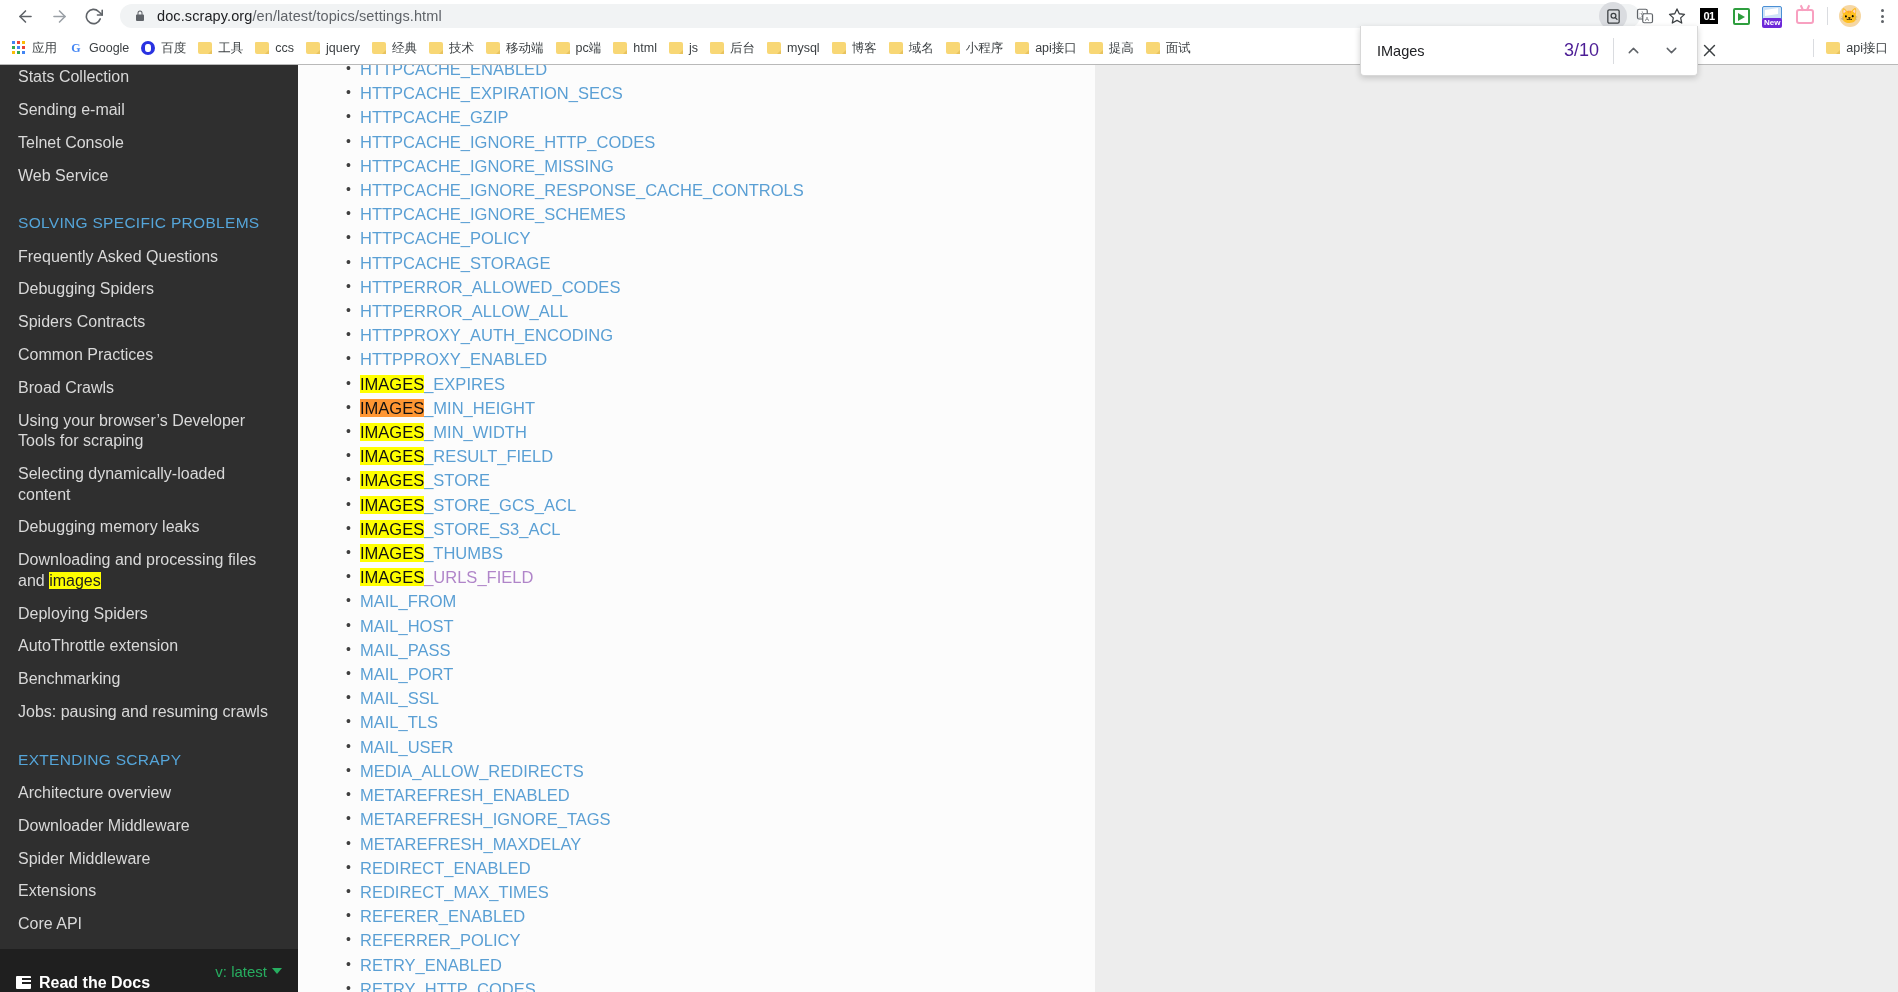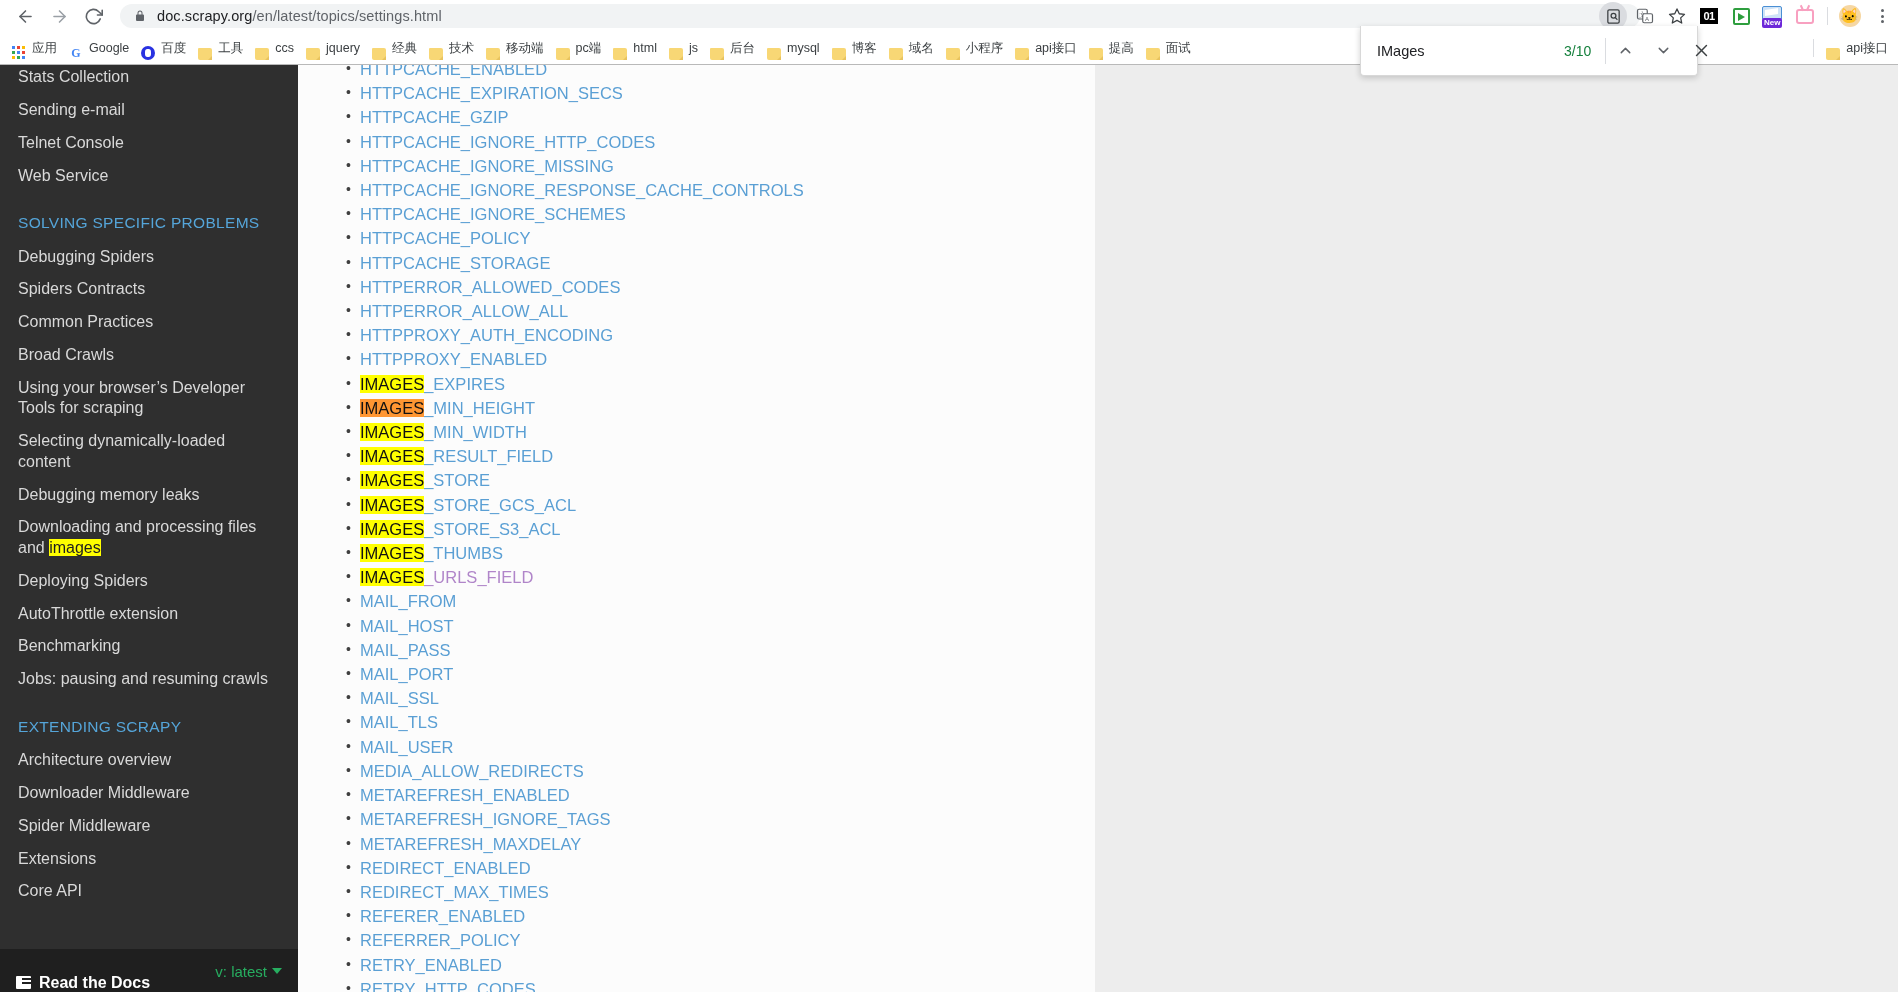--- a/index.html
+++ b/index.html
@@ -130,21 +130,21 @@
   #bookmarks-bar {
     position: absolute; top: 32px; left: 0;
     width: 1898px; height: 32px;
     background: #ffffff;
     display: flex; align-items: center;
     padding-left: 6px;
     overflow: hidden;
     white-space: nowrap;
   }
   .bm {
-    display: flex; align-items: flex-end;
+    display: flex; align-items: center;
     height: 24px; padding: 0 6px;
     border-radius: 4px;
     font-size: 12.5px; color: #3c4043;
     cursor: pointer;
     flex: 0 0 auto;
   }
   .bm-label { margin-left: 6px; line-height: 24px; }
   .folder-icon {
     width: 14px; height: 12px;
     background: #f8d775;
@@ -206,21 +206,21 @@
     z-index: 50;
   }
   #find-input {
     flex: 1 1 auto;
     border: none; outline: none; background: transparent;
     font-size: 14.5px; color: #202124;
     padding-left: 16px;
     font-family: "Liberation Sans", sans-serif;
   }
   #find-count {
-    font-size: 14px; color: #15803d;
+    font-size: 18px; color: #4c1d95;
     padding-right: 14px; flex: 0 0 auto;
   }
   #find-divider { width:1px;height:26px;background:#dadce0;flex:0 0 auto;}
   .find-btn {
     width: 38px; height: 38px;
     display:flex;align-items:center;justify-content:center;
     color: #5f6368; cursor: pointer; flex:0 0 auto;
     border-radius: 50%;
   }
 
@@ -540,20 +540,21 @@
 
 <div id="page">
 
   <nav id="sidebar">
     <div id="sidebar-scroll" style="margin-top: -4px;">
         <div class="nav-link">Stats Collection</div>
         <div class="nav-link">Sending e-mail</div>
         <div class="nav-link">Telnet Console</div>
         <div class="nav-link">Web Service</div>
         <div class="nav-caption">SOLVING SPECIFIC PROBLEMS</div>
+        <div class="nav-link">Frequently Asked Questions</div>
         <div class="nav-link">Debugging Spiders</div>
         <div class="nav-link">Spiders Contracts</div>
         <div class="nav-link">Common Practices</div>
         <div class="nav-link">Broad Crawls</div>
         <div class="nav-link">Using your browser’s Developer Tools for scraping</div>
         <div class="nav-link">Selecting dynamically-loaded content</div>
         <div class="nav-link">Debugging memory leaks</div>
         <div class="nav-link">Downloading and processing files and <span class="hl-yellow">images</span></div>
         <div class="nav-link">Deploying Spiders</div>
         <div class="nav-link">AutoThrottle extension</div>

